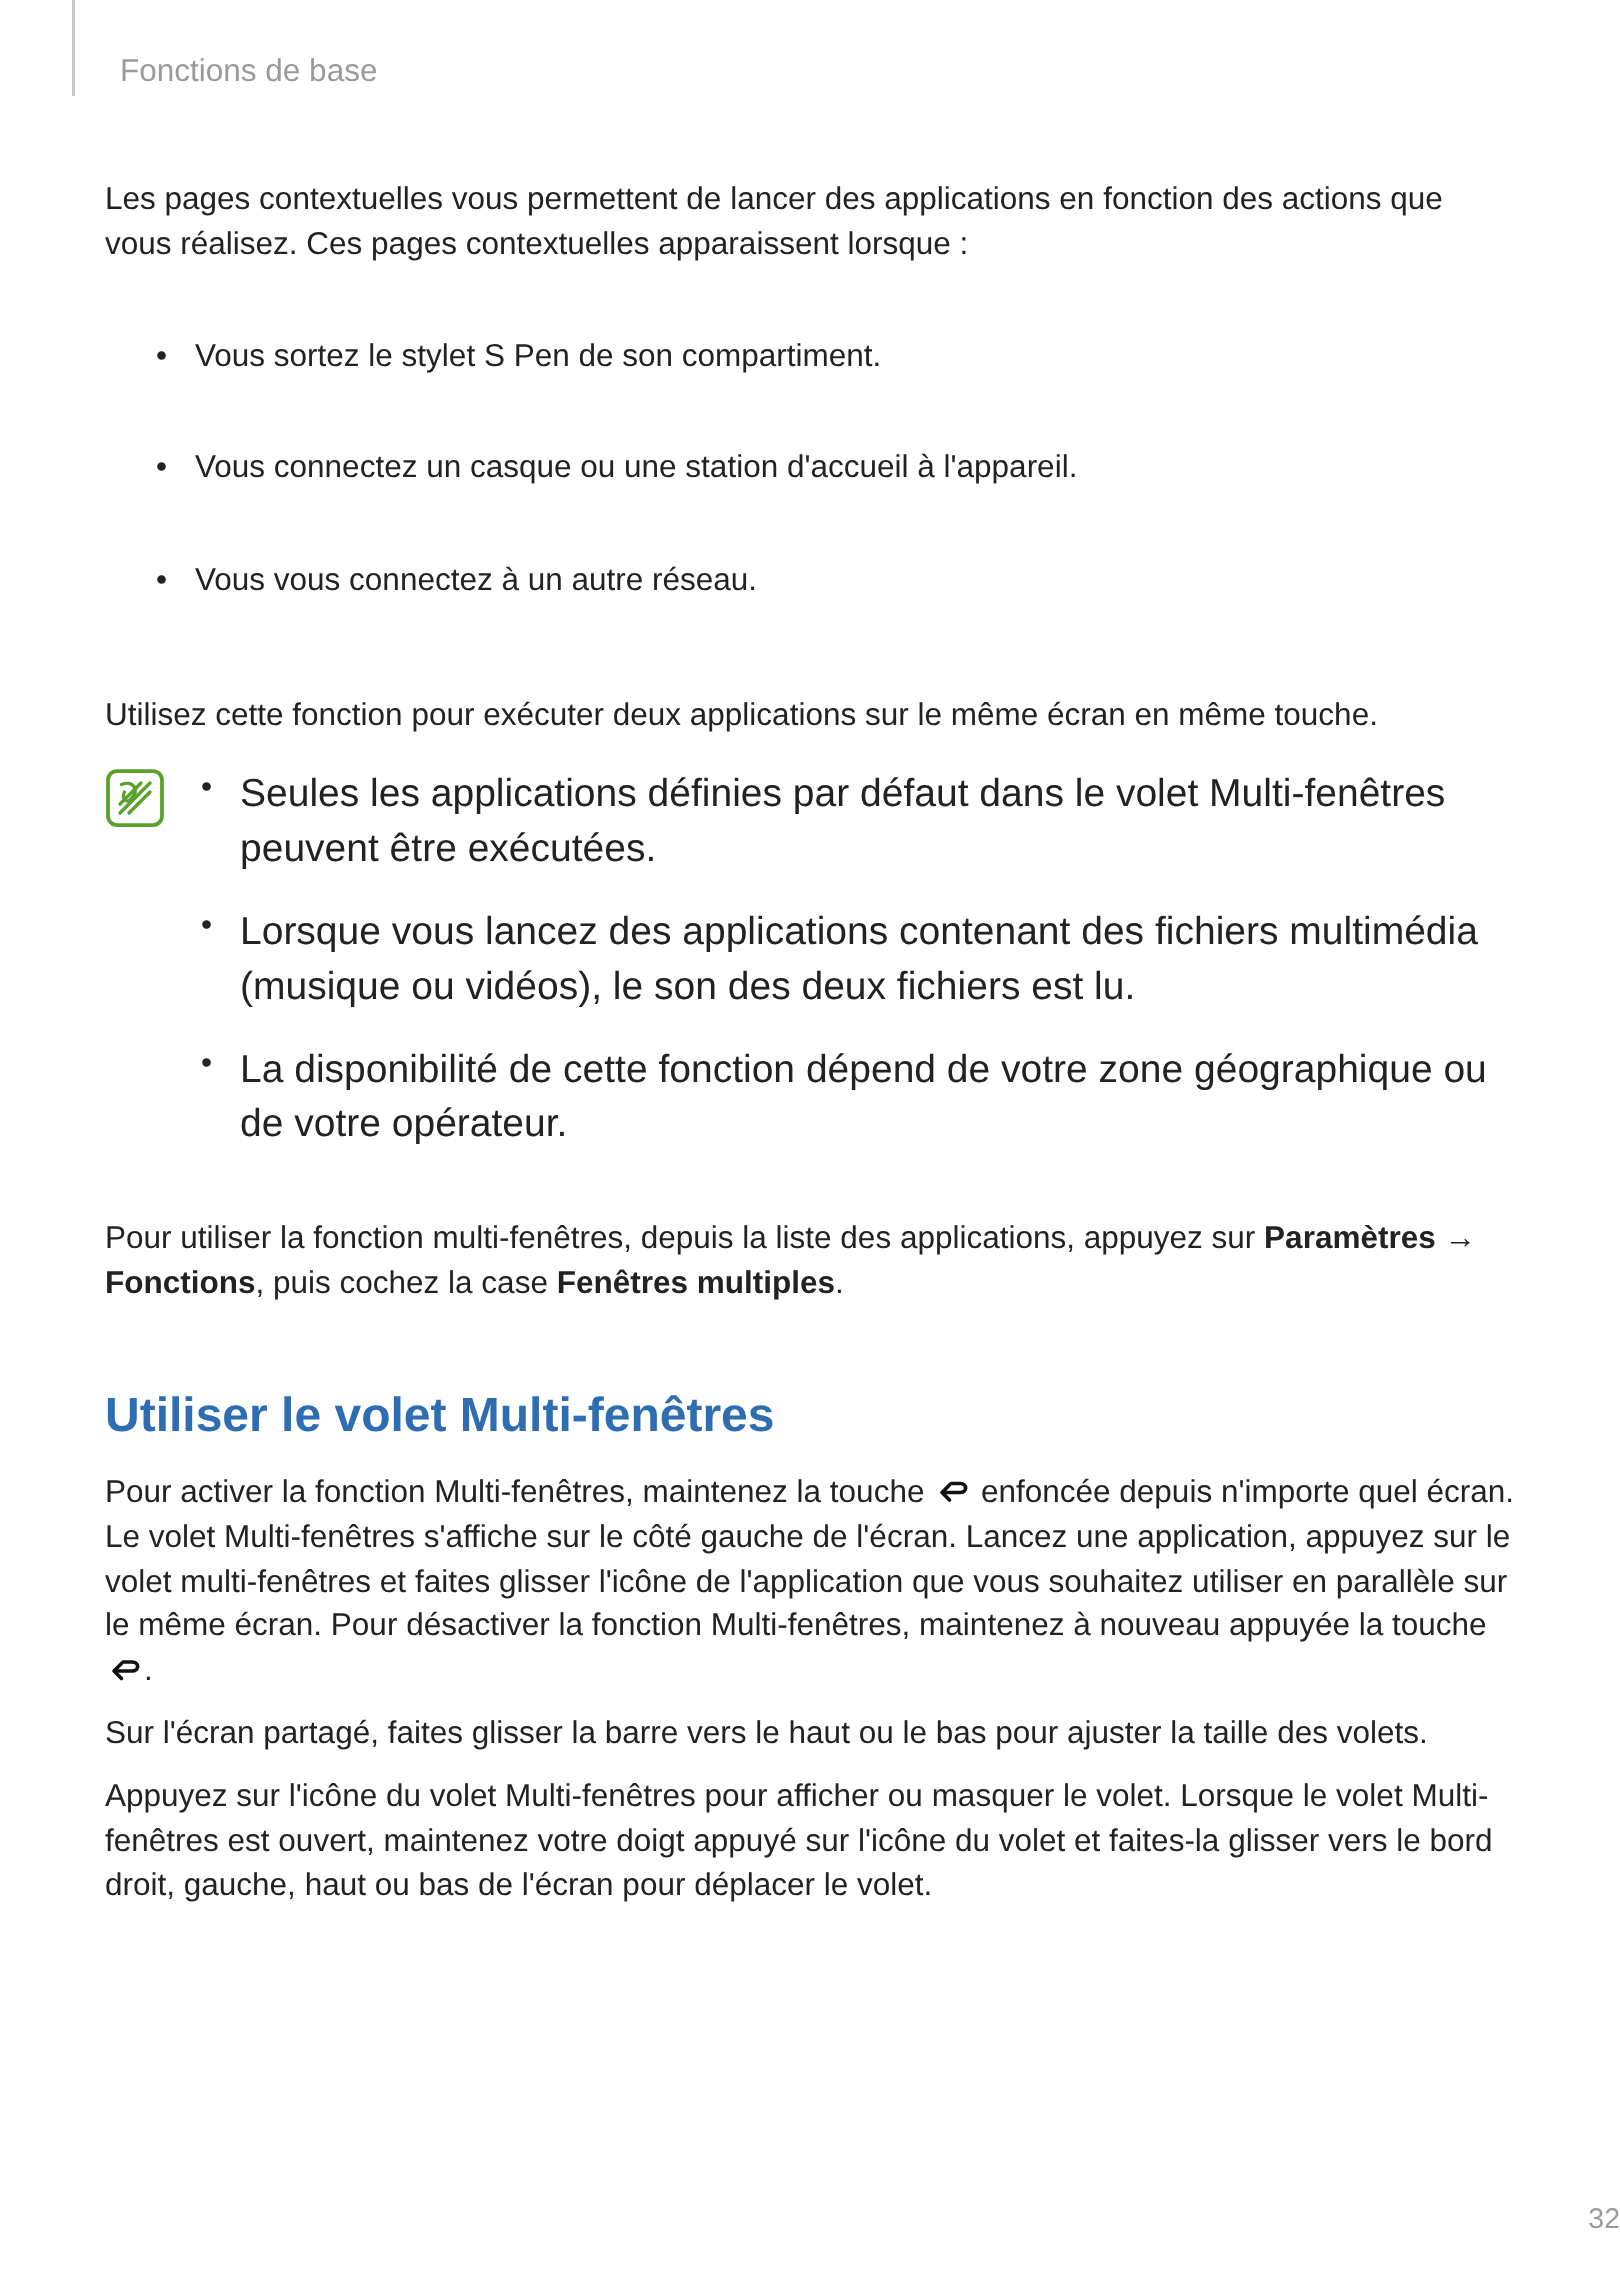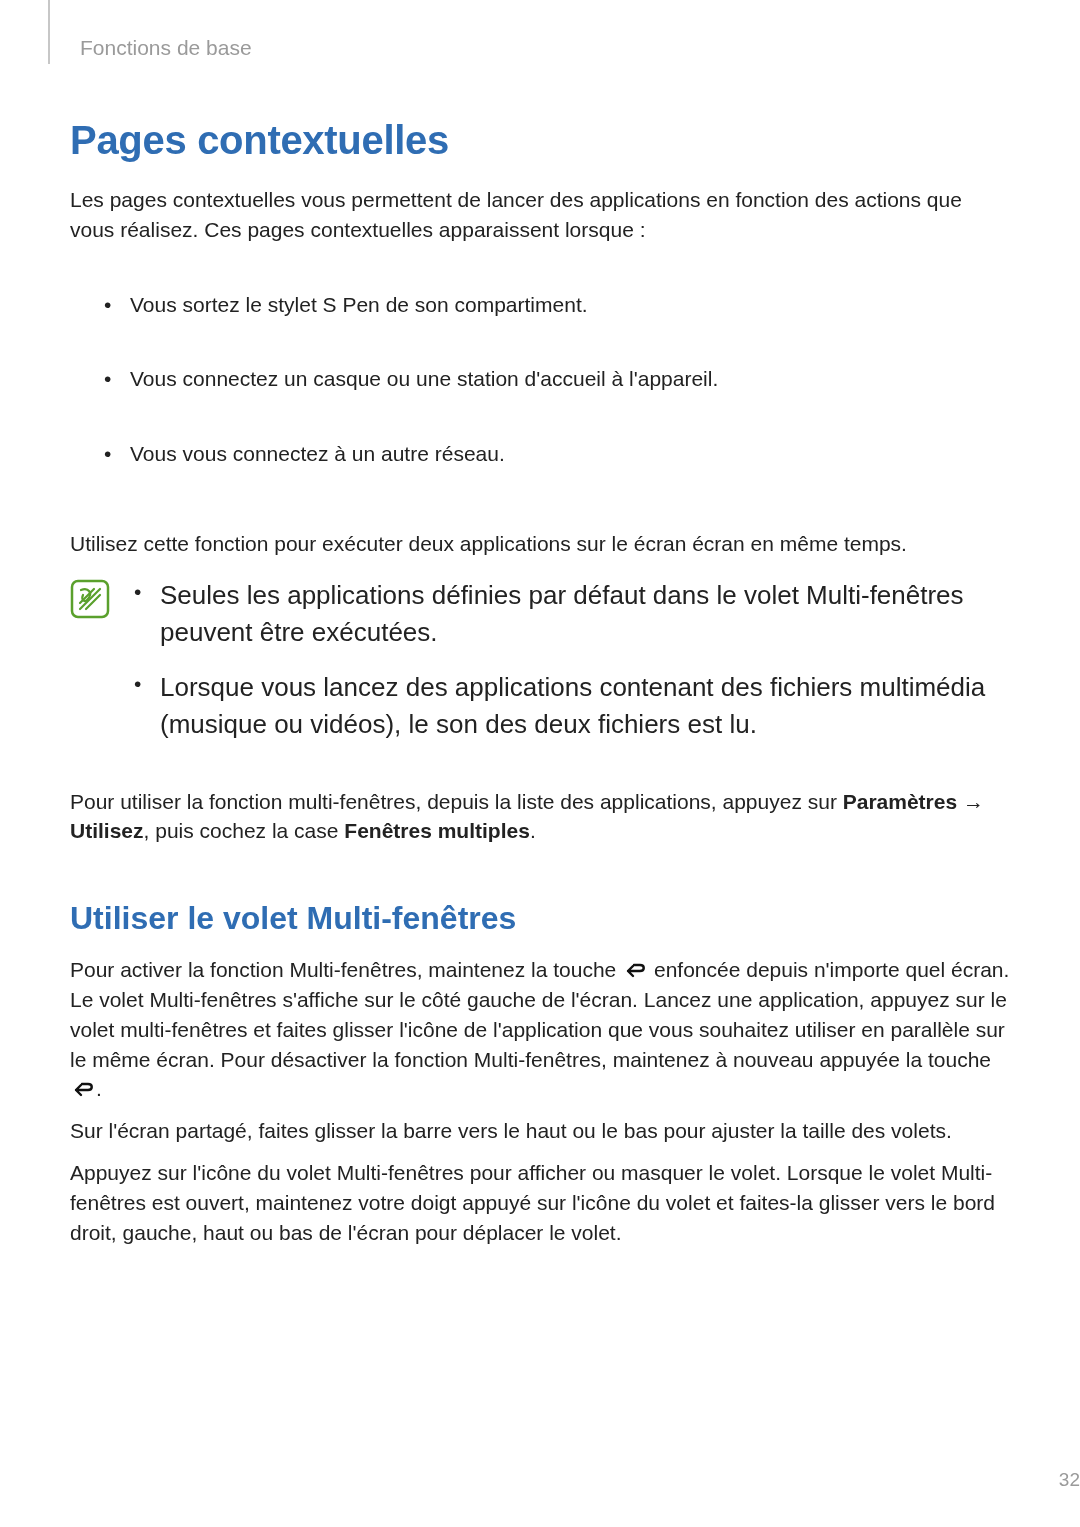--- a/index.html
+++ b/index.html
@@ -24,47 +24,47 @@
   .pagenum { position: absolute; bottom: 36px; left: 0; width: 100%; text-align: right; font-size: 19px; color: #9a9a9a; }
   strong { font-weight: 700; }
 </style>
 </head>
 <body>
 
 <div class="page">
   <div class="side-rule"></div>
   <div class="running-head">Fonctions de base</div>
 
-  <h1 class="sec">Pages contextuelles</h1>
   <p class="body">Les pages contextuelles vous permettent de lancer des applications en fonction des actions que vous réalisez. Ces pages contextuelles apparaissent lorsque :</p>
   <ul class="bullets">
     <li>Vous sortez le stylet S Pen de son compartiment.</li>
     <li>Vous connectez un casque ou une station d'accueil à l'appareil.</li>
     <li>Vous vous connectez à un autre réseau.</li>
   </ul>
 
   <div class="sec2-wrap">
-    <p class="body">Utilisez cette fonction pour exécuter deux applications sur le écran écran en même temps.</p>
+    <p class="body">Utilisez cette fonction pour exécuter deux applications sur le même écran en même touche.</p>
 
     <div class="note-row">
       <span class="note-icon">
         <svg viewBox="0 0 40 40" width="40" height="40">
           <rect x="2" y="2" width="36" height="36" rx="6" ry="6" fill="none" stroke="#5aa02c" stroke-width="2.5"></rect>
           <path d="M10 30 L30 10 M10 24 L24 10 M16 30 L30 16" stroke="#5aa02c" stroke-width="2.2" stroke-linecap="round" fill="none"></path>
           <path d="M11 11 C 18 8, 24 14, 17 21 C 14 24, 11 20, 13 16" fill="none" stroke="#5aa02c" stroke-width="2.2" stroke-linecap="round"></path>
         </svg>
       </span>
       <ul class="note-list">
         <li>Seules les applications définies par défaut dans le volet Multi-fenêtres peuvent être exécutées.</li>
         <li>Lorsque vous lancez des applications contenant des fichiers multimédia (musique ou vidéos), le son des deux fichiers est lu.</li>
+        <li>La disponibilité de cette fonction dépend de votre zone géographique ou de votre opérateur.</li>
       </ul>
     </div>
 
     <p class="body para-after-note">
-      <span>Pour utiliser la fonction multi-fenêtres, depuis la liste des applications, appuyez sur </span><strong>Paramètres</strong><span> → </span><strong>Utilisez</strong><span>, puis cochez la case </span><strong>Fenêtres multiples</strong><span>.</span>
+      <span>Pour utiliser la fonction multi-fenêtres, depuis la liste des applications, appuyez sur </span><strong>Paramètres</strong><span> → </span><strong>Fonctions</strong><span>, puis cochez la case </span><strong>Fenêtres multiples</strong><span>.</span>
     </p>
 
     <h2 class="sub">Utiliser le volet Multi-fenêtres</h2>
 
     <p class="body">
       <span>Pour activer la fonction Multi-fenêtres, maintenez la touche </span><span class="inline-icon"><svg viewBox="0 0 26 18" width="26" height="18">
             <path d="M6 9 L11 4 M6 9 L11 14 M6 9 L18 9 C 23 9, 23 3, 18 3 L12 3" fill="none" stroke="#111" stroke-width="2.4" stroke-linecap="round" stroke-linejoin="round"></path>
           </svg></span><span> enfoncée depuis n'importe quel écran. Le volet Multi-fenêtres s'affiche sur le côté gauche de l'écran. Lancez une application, appuyez sur le volet multi-fenêtres et faites glisser l'icône de l'application que vous souhaitez utiliser en parallèle sur le même écran. Pour désactiver la fonction Multi-fenêtres, maintenez à nouveau appuyée la touche </span><span class="inline-icon"><svg viewBox="0 0 26 18" width="26" height="18">
             <path d="M6 9 L11 4 M6 9 L11 14 M6 9 L18 9 C 23 9, 23 3, 18 3 L12 3" fill="none" stroke="#111" stroke-width="2.4" stroke-linecap="round" stroke-linejoin="round"></path>
           </svg></span><span>.</span>

